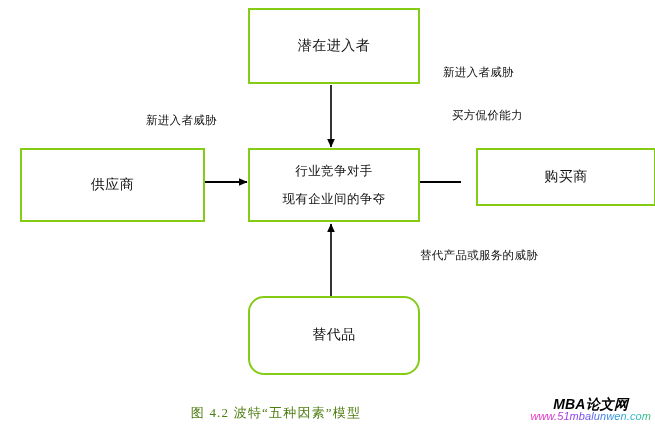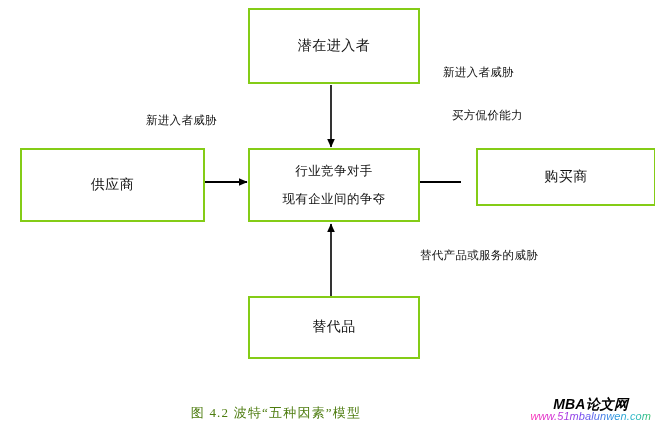--- a/index.html
+++ b/index.html
@@ -46,21 +46,21 @@
 
   .node-label.small {
     font-size: 12.5px;
     letter-spacing: 0.4px;
   }
 
   #box-potential-entrants { left: 248px; top: 8px;  width: 172px; height: 76px; }
   #box-rivalry           { left: 248px; top: 148px; width: 172px; height: 74px; }
   #box-suppliers         { left: 20px;  top: 148px; width: 185px; height: 74px; }
   #box-buyers            { left: 460px; top: 148px; width: 180px; height: 58px; margin-left: 16px; }
-  #box-substitutes       { left: 248px; top: 296px; width: 172px; height: 63px; }
+  #box-substitutes       { left: 248px; top: 296px; width: 172px; height: 79px; border-radius: 16px; }
 
   #box-rivalry .node-label:first-child { margin-bottom: 9px; }
 
   .edge-label {
     position: absolute;
     font-family: "Liberation Serif", "DejaVu Serif", serif;
     font-size: 11.5px;
     line-height: 1.2;
     color: #111111;
     letter-spacing: 0.3px;

